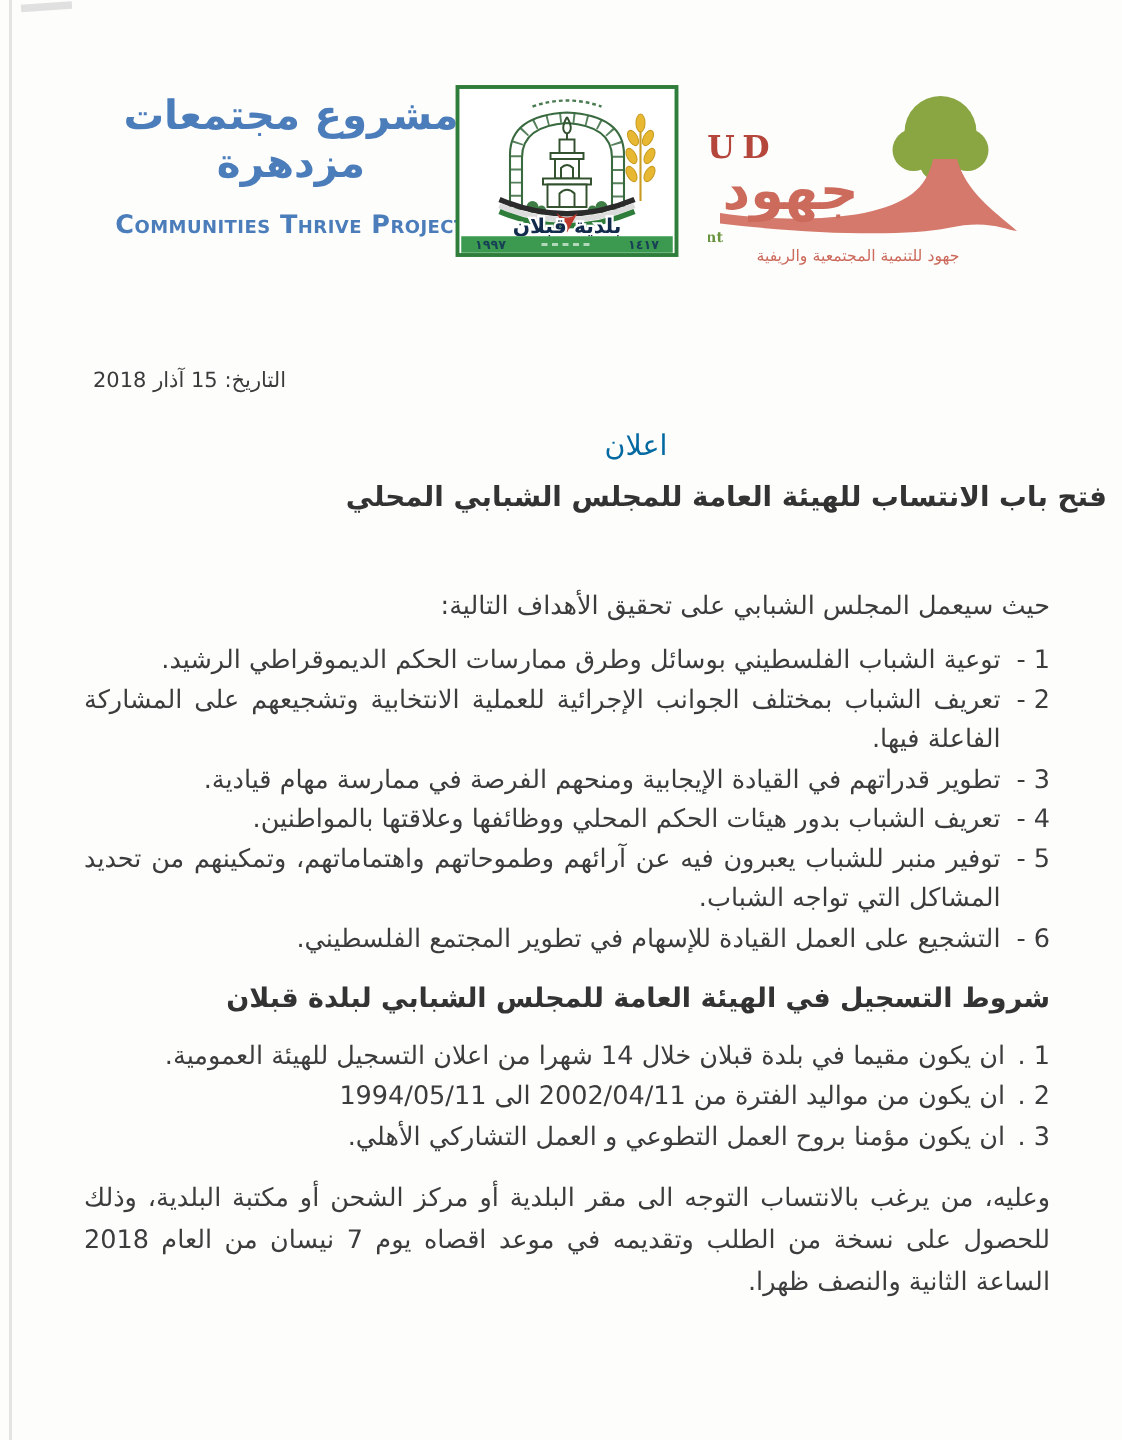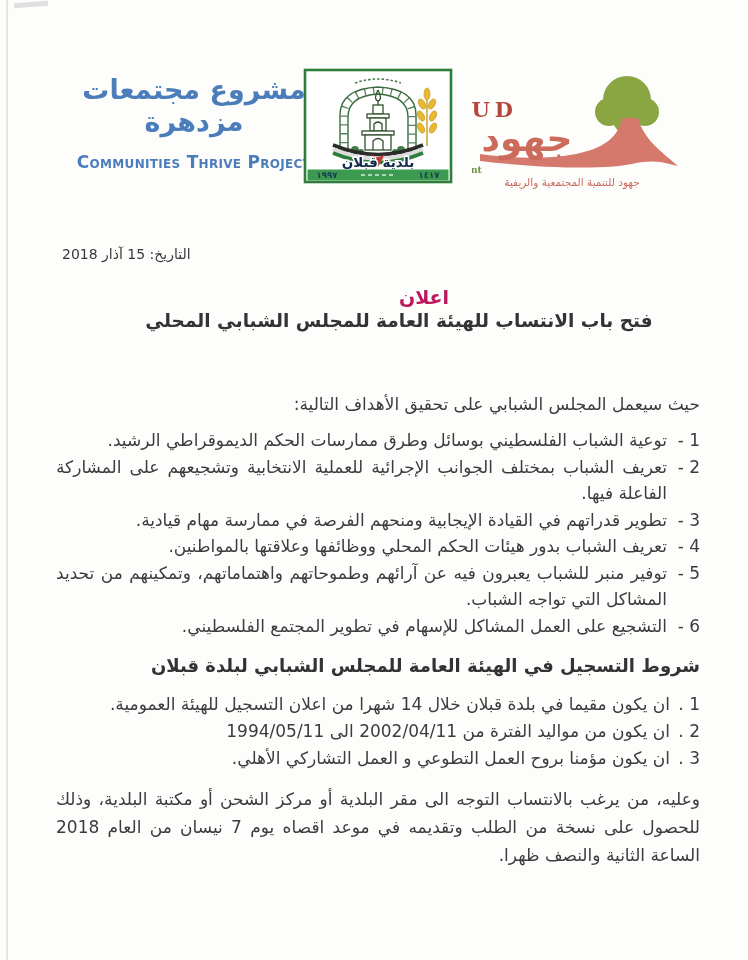--- a/index.html
+++ b/index.html
@@ -8,34 +8,34 @@
     background:#fdfdfc; overflow:hidden;
     font-family:"DejaVu Sans", sans-serif;
     color:#3c3c3c; direction:rtl;
     box-shadow:0 0 6px rgba(0,0,0,.25);
   }
   
   .scan-edge{position:absolute; left:6px; top:0; bottom:0; width:2px; background:#d9d9d9; opacity:.7;}
   .corner-mark{position:absolute; left:14px; top:2px; width:34px; height:5px; background:#c9c9c9; transform:rotate(-4deg); opacity:.55;}
 
   
-  .letterhead{position:absolute; top:16px; left:0; right:0; height:190px;}
+  .letterhead{position:absolute; top:4px; left:0; right:0; height:190px;}
   .ctp-logo{position:absolute; left:66px; top:58px; width:256px; text-align:center;}
   .ctp-ar{font-size:27px; font-weight:bold; color:#4c7dbb; letter-spacing:0; line-height:1.2;}
   .ctp-en{margin-top:13px; font-variant:small-caps; font-weight:bold; font-size:17px; color:#4c7dbb; direction:ltr; letter-spacing:.3px;}
 
   .seal{position:absolute; left:303px; top:52px;}
 
   .uhoud{position:absolute; left:472px; top:56px;}
 
   
   .date-line{position:absolute; left:62px; top:246px; font-size:14px; color:#3a3a3a;}
   .title-wrap{position:absolute; left:110px; right:10px; top:286px; text-align:center;}
-  .doc-title{font-size:19px; font-weight:bold; color:#be185d;}
-  .subtitle-wrap{position:absolute; left:60px; right:10px; top:310px; text-align:center;}
+  .doc-title{font-size:19px; font-weight:normal; color:#0369a1;}
+  .subtitle-wrap{position:absolute; left:60px; right:10px; top:321px; text-align:right;}
   .doc-subtitle{font-size:18.5px; font-weight:bold; color:#333;}
 
   .body{position:absolute; top:390px; right:48px; left:56px; font-size:17px; line-height:28px;}
   .intro{margin:0 0 11px 0; text-align:justify;}
   .goals-intro{margin:0 0 9px 0;}
   .g-row{display:flex; line-height:26.5px;}
   .g-num{min-width:33px; white-space:nowrap;}
   .g-text{flex:1; text-align:justify;}
   .cond-title{margin:13px 0 11px 0; font-size:18px; font-weight:bold; color:#333;}
   .c-row{display:flex; line-height:27px;}
@@ -162,21 +162,21 @@
       <div class="g-row">
         <span class="g-num">4 -</span>
         <span class="g-text">تعريف الشباب بدور هيئات الحكم المحلي ووظائفها وعلاقتها بالمواطنين.</span>
       </div>
       <div class="g-row">
         <span class="g-num">5 -</span>
         <span class="g-text">توفير منبر للشباب يعبرون فيه عن آرائهم وطموحاتهم واهتماماتهم، وتمكينهم من تحديد المشاكل التي تواجه الشباب.</span>
       </div>
       <div class="g-row">
         <span class="g-num">6 -</span>
-        <span class="g-text">التشجيع على العمل المشاكل للإسهام في تطوير المجتمع الفلسطيني.</span>
+        <span class="g-text">التشجيع على العمل القيادة للإسهام في تطوير المجتمع الفلسطيني.</span>
       </div>
     </div>
 
     <div class="cond-title">شروط التسجيل في الهيئة العامة للمجلس الشبابي لبلدة قبلان</div>
 
     <div>
       <div class="c-row">
         <span class="c-num">1 .</span>
         <span class="c-text">ان يكون مقيما في بلدة قبلان خلال 14 شهرا من اعلان التسجيل للهيئة العمومية.</span>
       </div>

